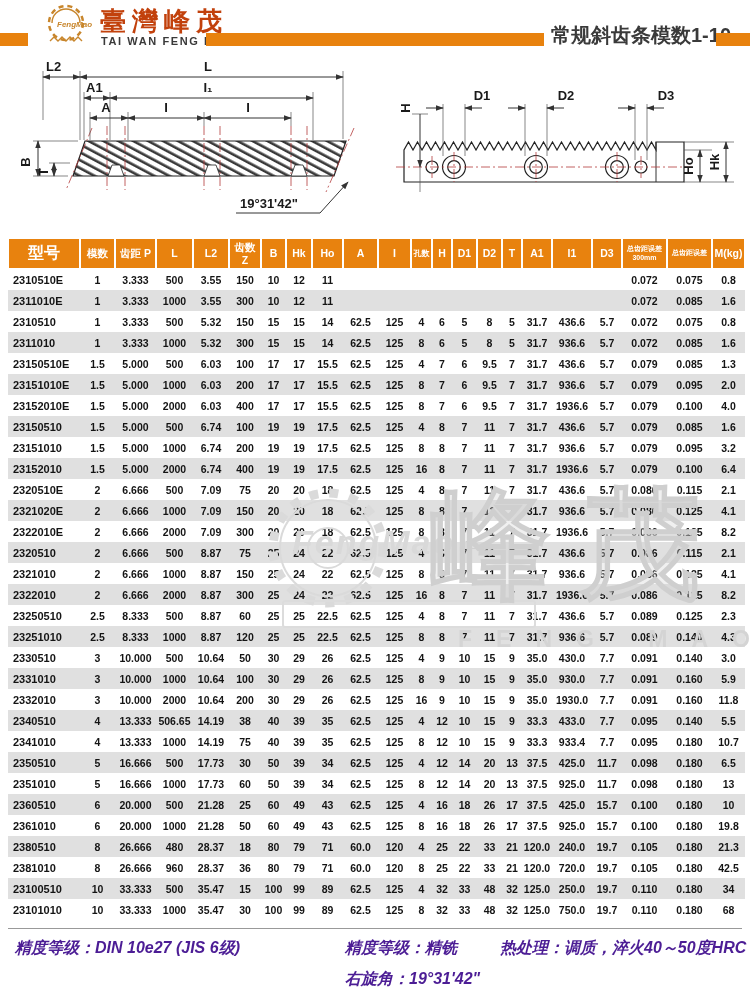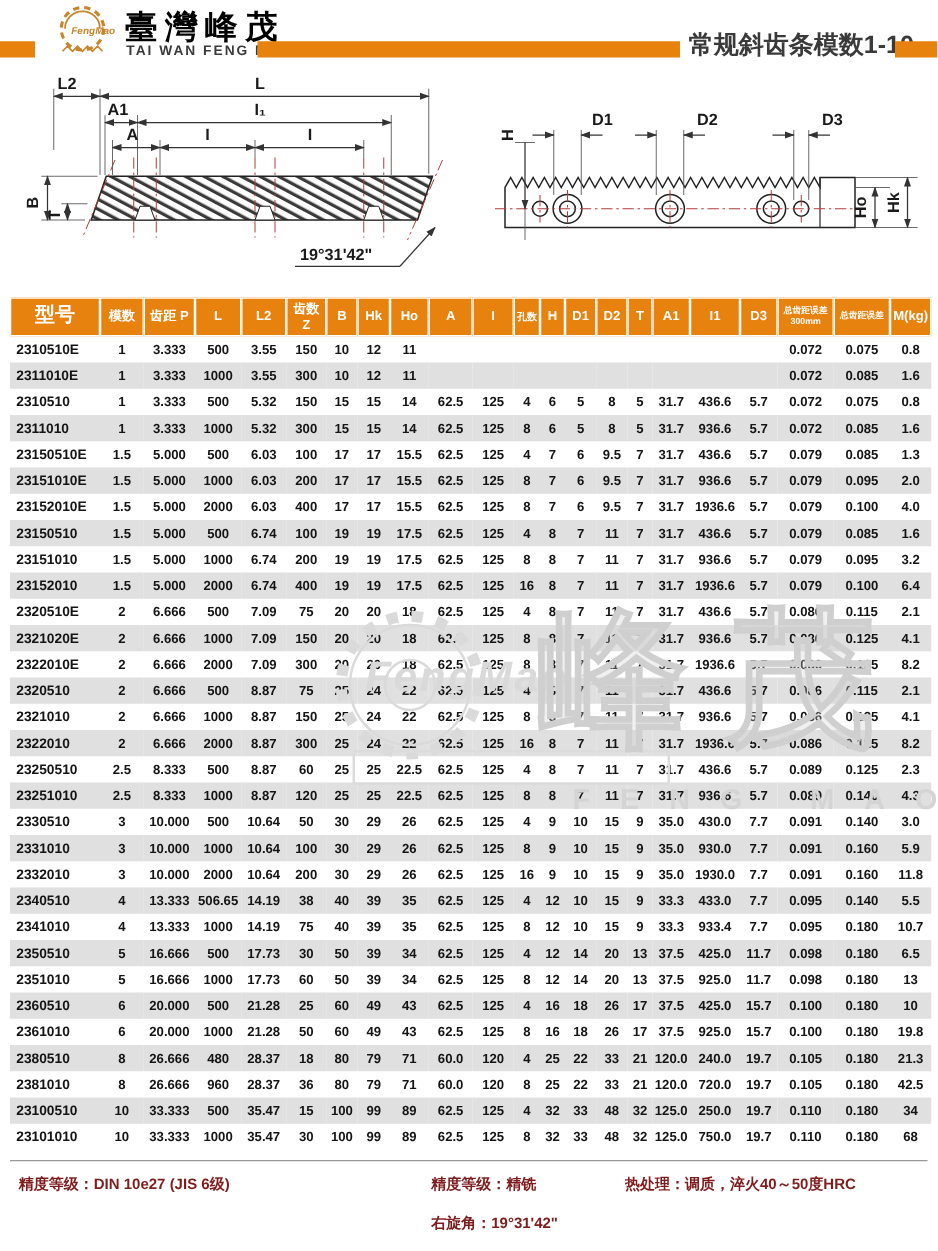--- a/index.html
+++ b/index.html
@@ -6,21 +6,21 @@
   .page{position:relative;width:750px;height:1001px;background:#fff;overflow:hidden;
         font-family:"Liberation Sans","DejaVu Sans",sans-serif;}
 
   
   .bar{position:absolute;top:33px;height:13px;background:#e8820e;}
   .bar-left{left:0;width:28px;}
   .bar-mid{left:206px;width:338px;}
   .bar-right{left:716px;width:34px;}
   .logo{position:absolute;left:42px;top:1px;}
   .brand-cn{position:absolute;left:100px;top:4px;font-size:26px;font-weight:bold;
-            color:#000000;letter-spacing:6px;white-space:nowrap;}
+            color:#c2410c;letter-spacing:6px;white-space:nowrap;}
   .brand-en{position:absolute;left:101px;top:35px;font-size:11px;font-weight:bold;
             color:#3a3a3a;letter-spacing:1.6px;white-space:nowrap;}
   .page-title{position:absolute;left:551px;top:22px;font-size:20px;font-weight:bold;
             color:#3a3a3a;white-space:nowrap;}
 
   
   .dia{position:absolute;}
   #dia-left{left:8px;top:60px;}
   #dia-right{left:382px;top:60px;}
   .dim{stroke:#333;stroke-width:1;fill:none;}
@@ -52,21 +52,21 @@
   .wm-en{position:absolute;left:458px;top:626px;font-size:23px;font-weight:bold;color:#d4d4d4;
          letter-spacing:24px;white-space:nowrap;}
   .wm-gear{position:absolute;left:266px;top:486px;}
 
   
   .footer-rule{position:absolute;top:928px;left:8px;width:734px;border-top:1px solid #999;}
   .spec-col{position:absolute;top:932px;}
   #fcol1{left:15px;}
   #fcol2{left:345px;}
   #fcol3{left:500px;}
-  .spec-line{height:31px;line-height:31px;font-size:12px;font-weight:bold;color:#7f1d1d;white-space:nowrap;}
+  .spec-line{height:31px;line-height:31px;font-size:16px;font-weight:bold;color:#4c1d95;white-space:nowrap;font-style:italic;}
 </style>
 </head>
 <body>
 
 <div class="page">
 
   <div class="bar bar-left"></div>
   <svg class="logo" width="54" height="50" viewBox="0 0 54 50">
     <circle cx="24" cy="22" r="17" fill="none" stroke="#c8862c" stroke-width="2.5" stroke-dasharray="5 4"></circle>
     <path d="M10,22 a14,14 0 1 1 28,0" fill="none" stroke="#c8862c" stroke-width="1.4"></path>

